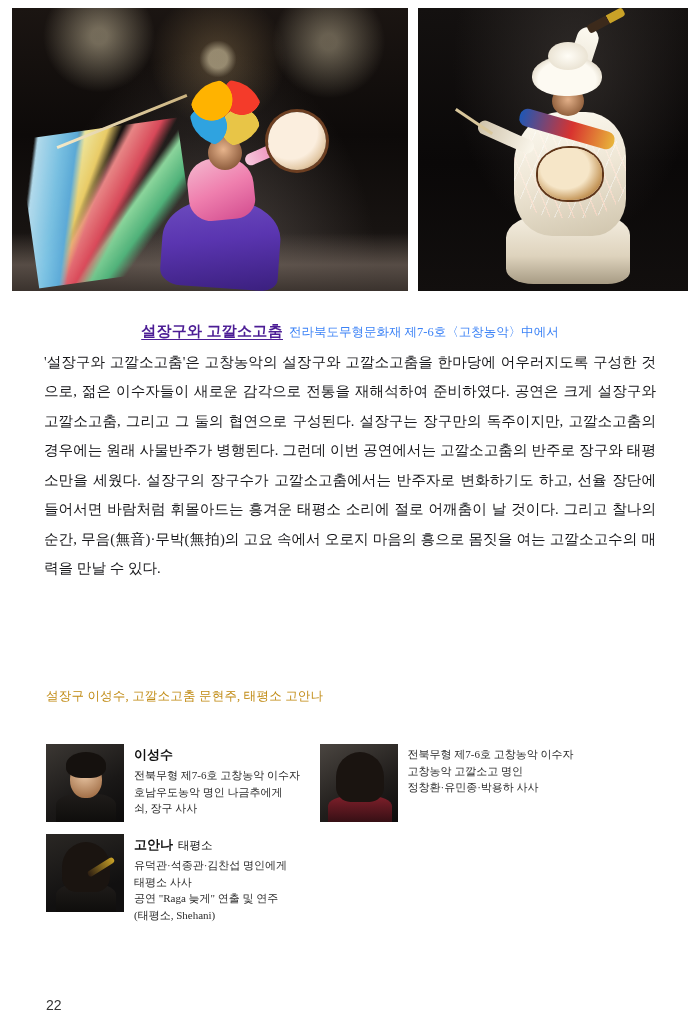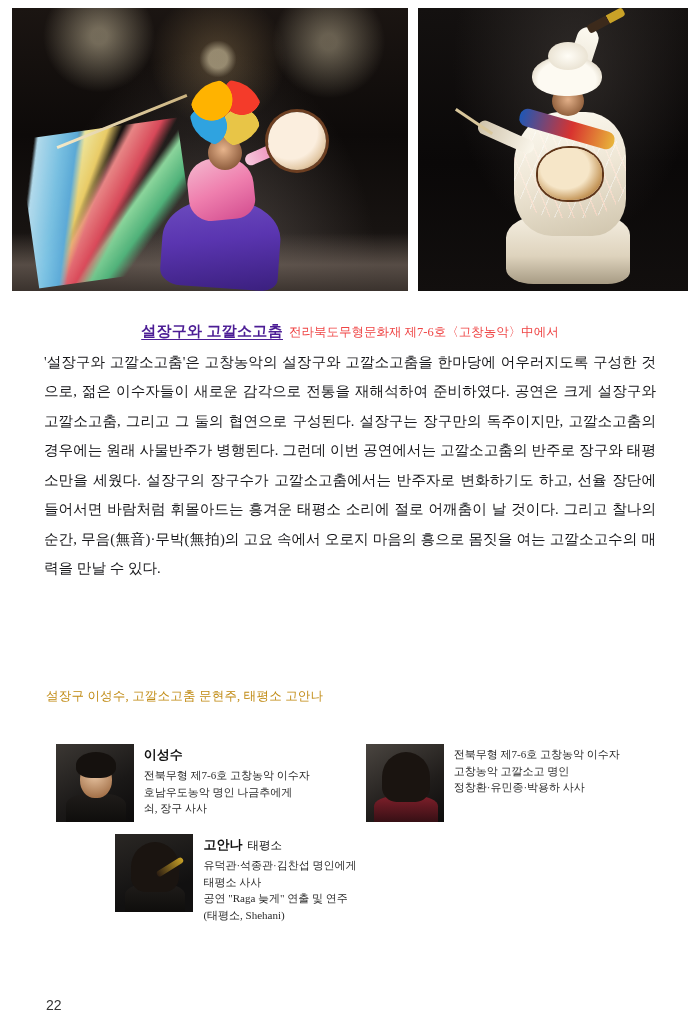--- a/index.html
+++ b/index.html
@@ -187,21 +187,21 @@
   .headline .title {
     font-size: 15px;
     font-weight: bold;
     color: #4c1d95;
     text-decoration: underline;
     text-underline-offset: 3px;
     letter-spacing: .3px;
   }
   .headline .subtitle {
     font-size: 12.5px;
-    color: #ef4444;
+    color: #3b82f6;
     margin-left: 6px;
   }
 
   
   .body-copy {
     position:absolute;
     top: 348px;
     left: 44px;
     width: 612px;
     font-size: 14.6px;
@@ -228,21 +228,20 @@
     position:absolute;
     top: 744px;
     left: 46px;
     width: 620px;
   }
   .bio-row { display:flex; gap: 0px; }
   .bio {
     display:flex;
     gap: 10px;
     width: 300px;
-    justify-content: center;
   }
   .bio.wide { width: 380px; }
   .bio-photo {
     width: 78px;
     height: 78px;
     flex: 0 0 78px;
     background:#0d0d0d;
     position:relative;
     overflow:hidden;
   }

